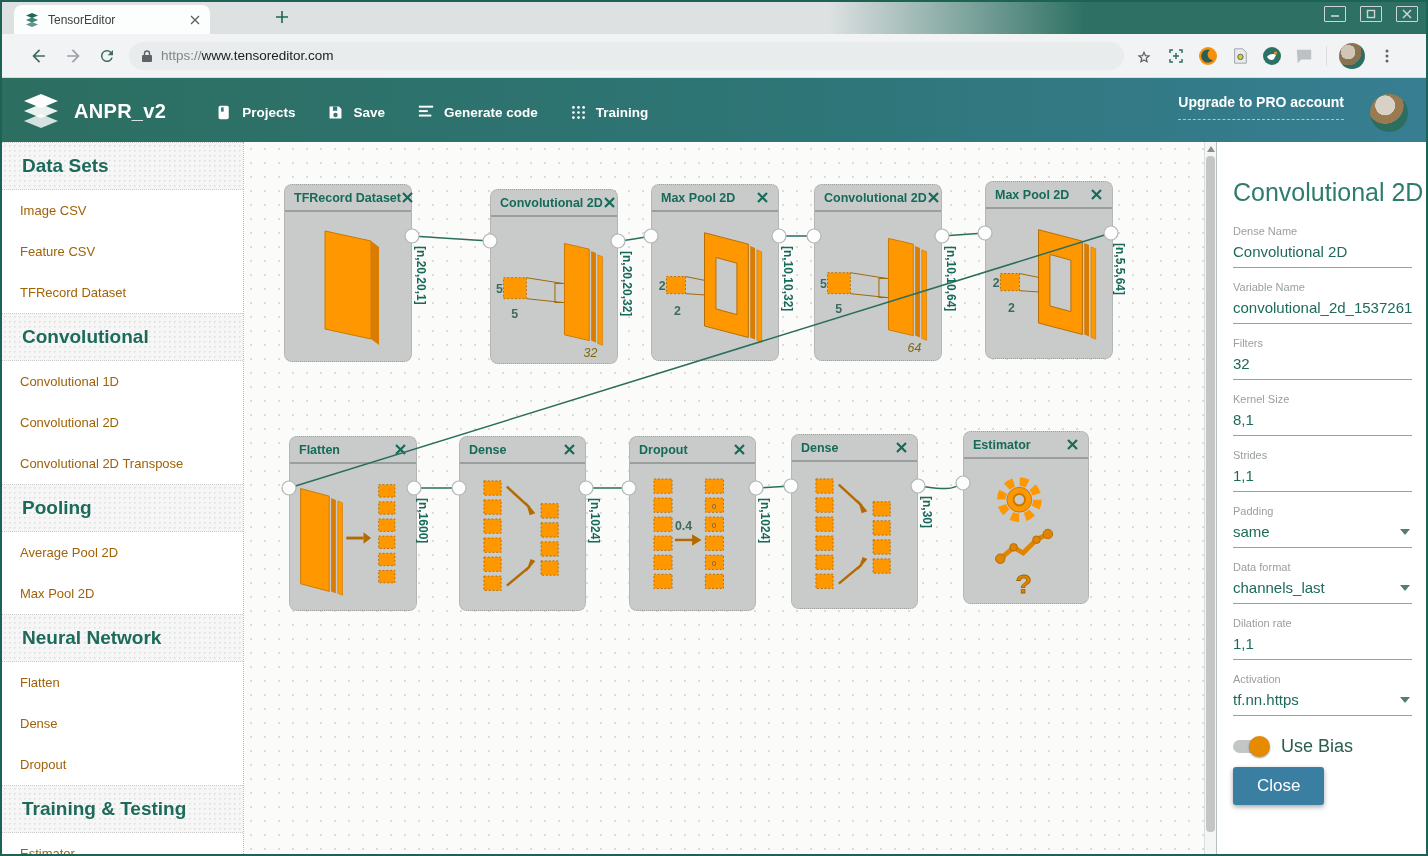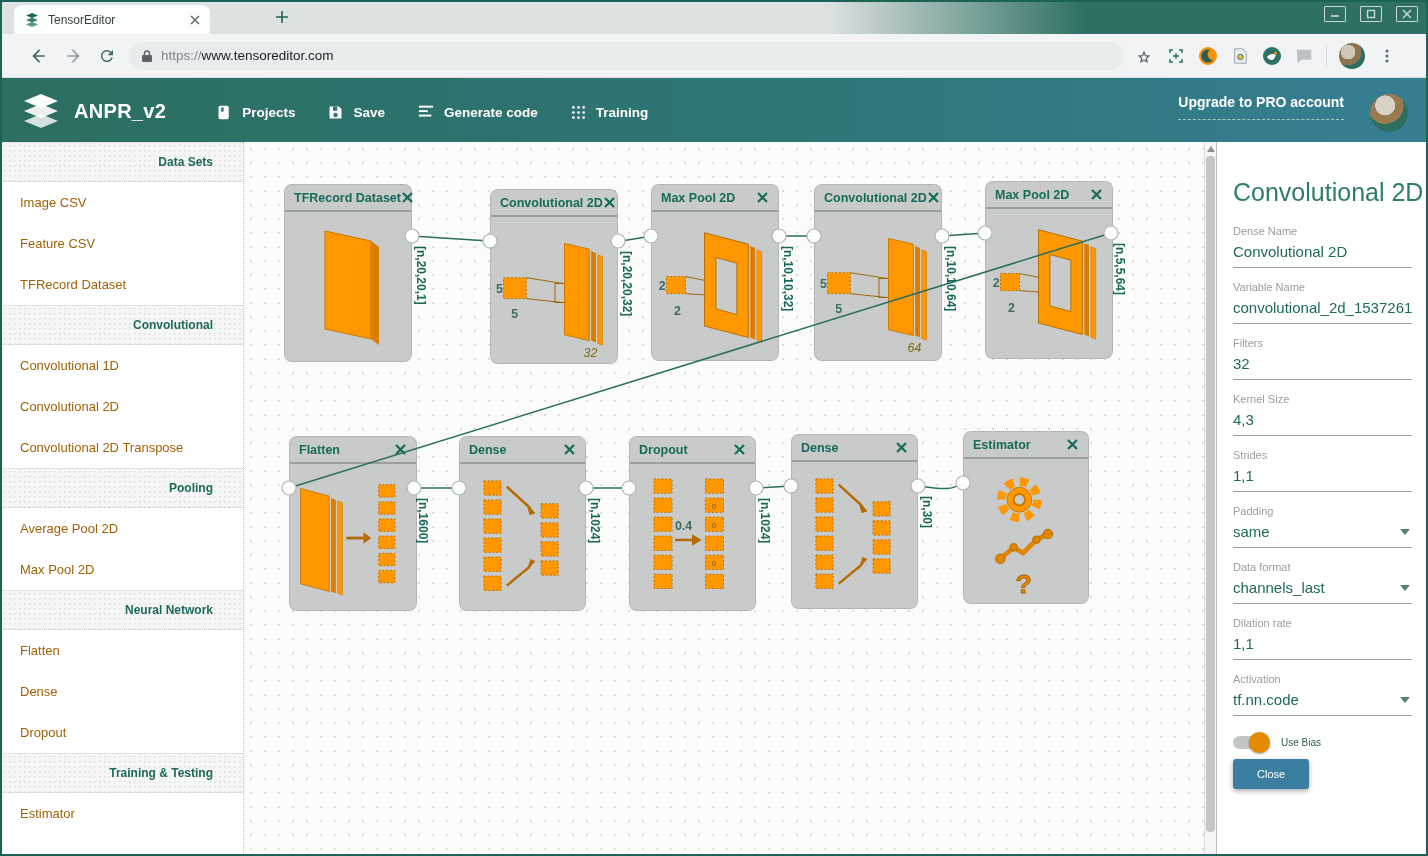--- a/index.html
+++ b/index.html
@@ -32,21 +32,21 @@
   .brand-name{font-size:20px;font-weight:bold;letter-spacing:.3px;}
   .navitem{display:flex;align-items:center;gap:9px;padding:10px 16px;font-size:13.5px;font-weight:bold;cursor:pointer;}
   .upgrade{margin-left:auto;margin-right:26px;padding-bottom:9px;border-bottom:1px dashed #9fd0bd;font-size:14px;font-weight:bold;}
   .avatar-lg{width:38px;height:38px;border-radius:50%;background:radial-gradient(circle at 40% 30%,#d8d2c6 0 28%,#9a7a50 29% 52%,#2c6e60 53% 100%);}
 
   
   .main{display:flex;height:712px;}
 
   
   .sidebar{width:242px;background:#fff;border-right:1px dotted #b9bdbc;overflow:hidden;}
-  .side-header{padding:12px 30px;font-size:12px;font-weight:bold;color:#1d6a5a;background-color:#f5f6f5;background-image:radial-gradient(#e1e4e2 1px,transparent 1px);background-size:5px 5px;border-top:1px dotted #ccc;border-bottom:1px dotted #ccc;text-align:right;}
+  .side-header{padding:12px 20px;font-size:19px;font-weight:bold;color:#1d6a5a;background-color:#f5f6f5;background-image:radial-gradient(#e1e4e2 1px,transparent 1px);background-size:5px 5px;border-top:1px dotted #ccc;border-bottom:1px dotted #ccc;}
   .side-item{padding:13px 18px;font-size:13px;color:#a16207;cursor:pointer;}
 
   
   .canvas{position:relative;width:960px;height:712px;background-color:#fbfbfa;background-image:radial-gradient(#dadcda 1px,transparent 1.2px);background-size:14px 14px;overflow:hidden;}
 
   .node{position:absolute;width:128px;height:178px;background:#c9cbcb;border:1px dotted #9fa2a2;border-radius:8px;z-index:1;}
   .node-header{height:27px;display:flex;align-items:center;justify-content:space-between;padding:0 9px;border-bottom:2px solid #9b9e9e;}
   .node-title{font-size:12.5px;font-weight:bold;color:#156a58;white-space:nowrap;}
   .node-close{display:flex;align-items:center;cursor:pointer;}
   .node-body{position:relative;height:149px;display:flex;align-items:center;justify-content:center;}
@@ -66,22 +66,22 @@
   
   .panel{width:210px;background:#fff;border-left:1px solid #b8c0bd;padding:14px 14px 0 16px;overflow:hidden;}
   .panel-title{font-size:25px;color:#2e7d6c;margin:22px 0 18px 0;white-space:nowrap;}
   .field{margin-bottom:13px;}
   .field .flabel{font-size:11px;color:#9aa09e;margin-bottom:4px;}
   .field .fvalue{position:relative;font-size:15px;color:#1d6a5a;padding:2px 0 7px 0;border-bottom:1px solid #95a29d;white-space:nowrap;overflow:hidden;}
   .field.caret .fvalue:after{content:"";position:absolute;right:2px;top:8px;border-left:5px solid transparent;border-right:5px solid transparent;border-top:6px solid #557d72;}
   .bias-row{display:flex;align-items:center;gap:14px;margin:20px 0 10px 0;}
   .switch{position:relative;width:34px;height:13px;background:#c2c6c5;border-radius:7px;}
   .switch .knob{position:absolute;right:-3px;top:-4px;width:21px;height:21px;border-radius:50%;background:#e68a00;box-shadow:0 1px 2px rgba(0,0,0,.4);}
-  .bias-label{font-size:10px;color:#2c5b50;text-align:center;}
-  .close-btn{display:inline-block;background:#3a7fa2;color:#fff;font-size:11px;padding:9px 24px;border:none;border-radius:3px;box-shadow:0 2px 5px rgba(0,0,0,.35);cursor:pointer;font-family:"Liberation Sans",sans-serif;}
+  .bias-label{font-size:18px;color:#2c5b50;text-align:center;}
+  .close-btn{display:inline-block;background:#3a7fa2;color:#fff;font-size:17px;padding:9px 24px;border:none;border-radius:3px;box-shadow:0 2px 5px rgba(0,0,0,.35);cursor:pointer;font-family:"Liberation Sans",sans-serif;}
 </style>
 </head>
 <body>
 
 <div class="window">
 
   <div class="tabstrip">
     <div class="tab">
       <svg width="16" height="16" viewBox="0 0 16 16">
           <g fill="#1d6a5a">
@@ -596,41 +596,41 @@
       <div class="field">
         <div class="flabel">Variable Name</div>
         <div class="fvalue">convolutional_2d_153726170</div>
       </div>
       <div class="field">
         <div class="flabel">Filters</div>
         <div class="fvalue">32</div>
       </div>
       <div class="field">
         <div class="flabel">Kernel Size</div>
-        <div class="fvalue">4,3</div>
+        <div class="fvalue">8,1</div>
       </div>
       <div class="field">
         <div class="flabel">Strides</div>
         <div class="fvalue">1,1</div>
       </div>
       <div class="field caret">
         <div class="flabel">Padding</div>
         <div class="fvalue">same</div>
       </div>
       <div class="field caret">
         <div class="flabel">Data format</div>
         <div class="fvalue">channels_last</div>
       </div>
       <div class="field">
         <div class="flabel">Dilation rate</div>
         <div class="fvalue">1,1</div>
       </div>
       <div class="field caret">
         <div class="flabel">Activation</div>
-        <div class="fvalue">tf.nn.code</div>
+        <div class="fvalue">tf.nn.https</div>
       </div>
 
       <div class="bias-row">
         <span class="switch">
             <span class="knob"></span>
           </span>
         <span class="bias-label">Use Bias</span>
       </div>
       <button class="close-btn">Close</button>
     </div>

